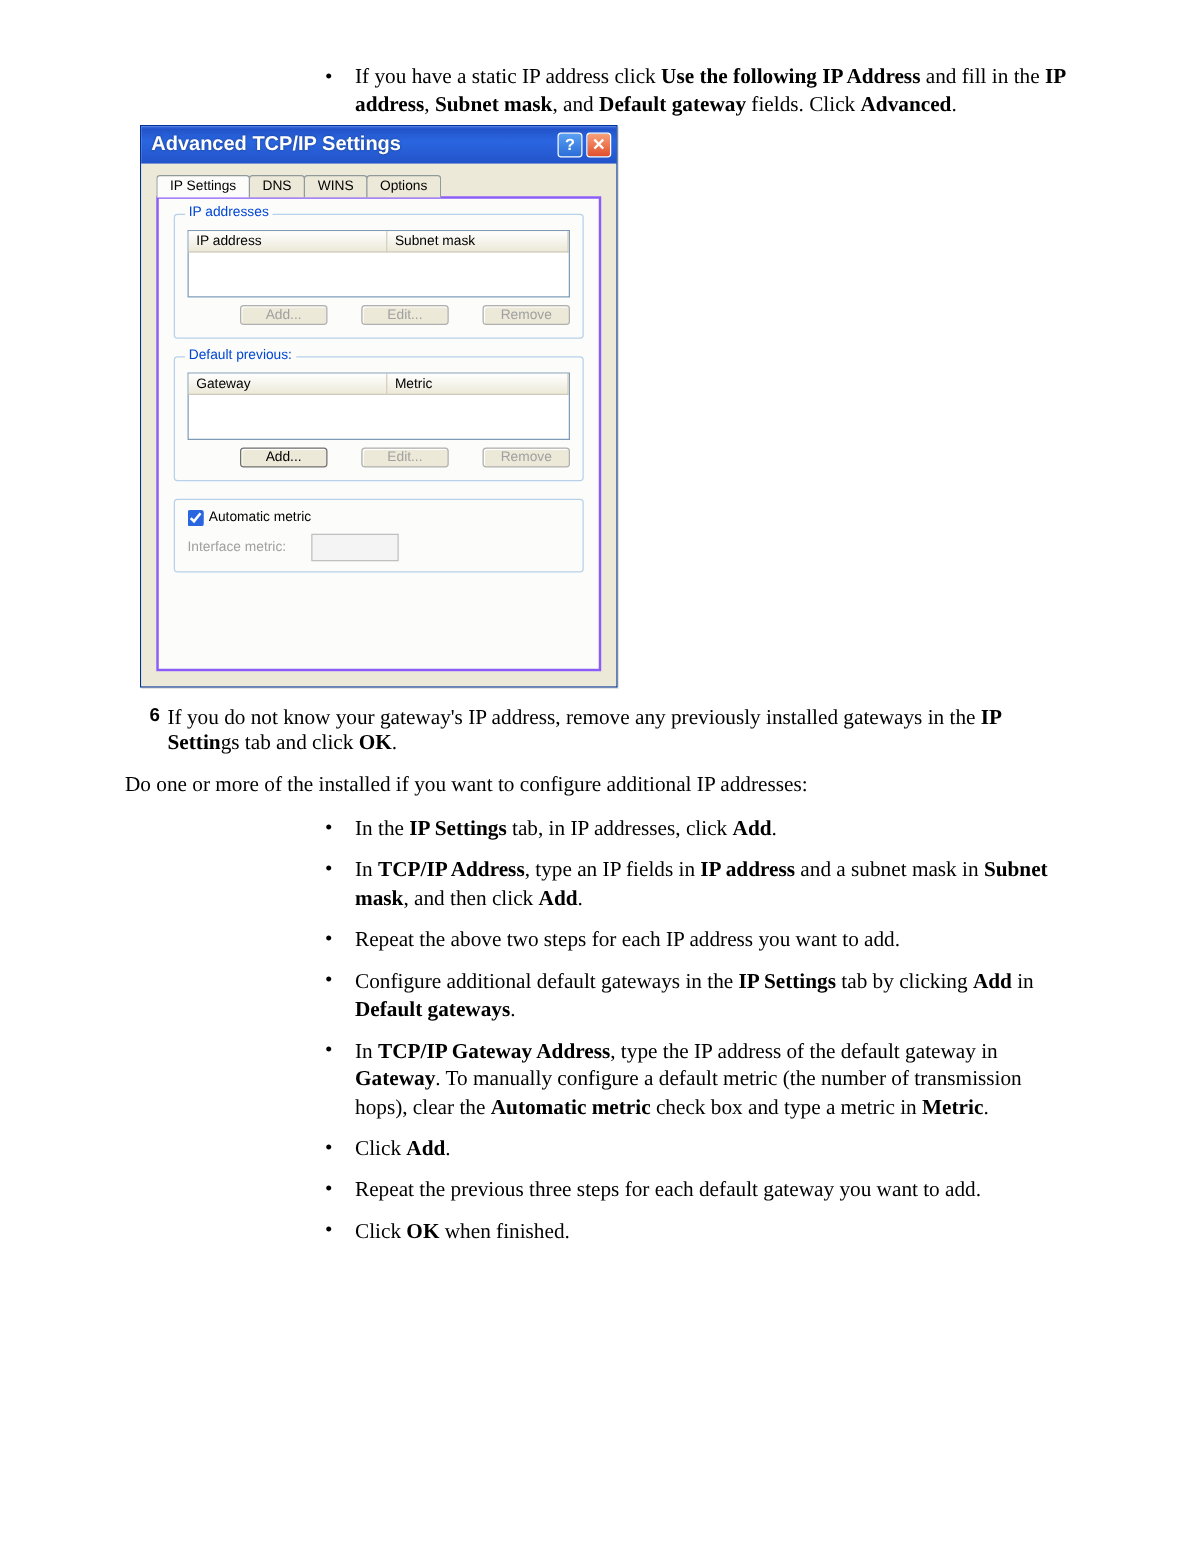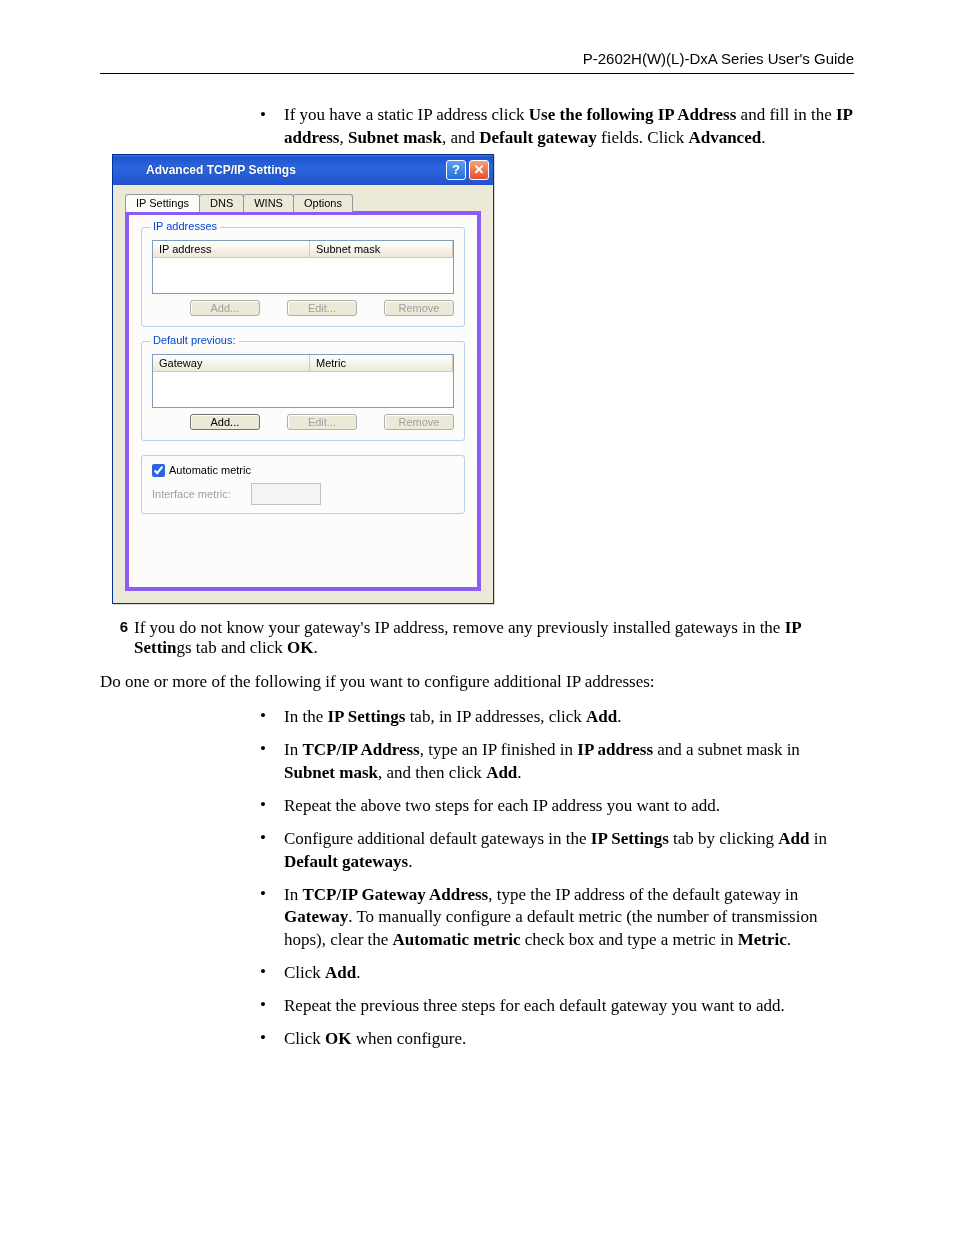--- a/index.html
+++ b/index.html
@@ -58,40 +58,40 @@
   .xp-titlebar {
     background: linear-gradient(to bottom,#3a6ee7 0%,#2353c9 8%,#2a66e0 40%,#2353c9 100%);
     color:#fff;
     font-weight:bold;
     padding:4px 4px 4px 8px;
     display:flex;
     align-items:center;
     justify-content:space-between;
     height:22px;
   }
-  .xp-titlebar .title { font-size:12px; text-shadow:0 0 2px rgba(0,0,0,.4);margin-left:25px;}
+  .xp-titlebar .title { font-size:16px; text-shadow:0 0 2px rgba(0,0,0,.4);}
   .xp-titlebar .btns { display:flex; gap:3px;}
   .xp-close, .xp-help {
     width:20px;height:20px;border:1px solid #fff;border-radius:3px;
     display:flex;align-items:center;justify-content:center;font-weight:bold;
     font-size:13px;padding:0;line-height:1;
   }
   .xp-help { background: linear-gradient(to bottom,#5aa0f2,#2a6ed8); color:#fff;}
   .xp-close { background: linear-gradient(to bottom,#f7a27a,#e24f2d); color:#fff;}
   .xp-body { padding:8px 12px 12px 12px; background:#ece9d8;}
   .xp-tabs { display:flex; position:relative; top:1px; z-index:2;}
   .xp-tab {
     border:1px solid #919b9c; border-bottom:none;
     padding:2px 10px; font-size:11px; background:#ece9d8;
     border-top-left-radius:3px;border-top-right-radius:3px;
     margin-right:-1px;
   }
   .xp-tab.active { background:#fcfcfa; position:relative; z-index:3; padding-bottom:3px;}
   .xp-tabarea {
-    border:4px solid #8b5cf6; background:#fcfcfa;
+    border:2px solid #8b5cf6; background:#fcfcfa;
     padding:12px 12px 14px 12px; min-height:380px; position:relative; z-index:1;
     box-sizing:border-box;
   }
   .xp-group {
     border:1px solid #b7d1ea;
     border-radius:3px;
     position:relative;
     padding:12px 10px 10px 10px;
     margin-bottom:14px;
   }
@@ -125,21 +125,20 @@
   .xp-metric input[type=text]{
     width:60px;border:1px solid #c0c0c0;background:#f4f4f4;height:18px;padding:1px 4px;
     font-size:11px;color:#a0a0a0;
   }
   .xp-footer { text-align:right; padding-top:8px;}
 </style>
 </head>
 <body>
 
 <div class="page">
-  <div class="header-line">P-2602H(W)(L)-DxA Series User's Guide</div>
 
   <div class="bullet-row body-text">
     <div class="dot">•</div>
     <div class="txt">
       <span>If you have a static IP address click </span><b>Use the following IP Address</b><span> and fill in the </span><b>IP address</b><span>, </span><b>Subnet mask</b><span>, and </span><b>Default gateway</b><span> fields. Click </span><b>Advanced</b><span>.</span>
     </div>
   </div>
 
 
   <div class="xp-dialog">
@@ -202,32 +201,32 @@
     </div>
   </div>
 
   <div class="step-row">
     <div class="num">6</div>
     <div class="txt">
       <span>If you do not know your gateway's IP address, remove any previously installed gateways in the </span><b>IP Settin</b><span>gs tab and click </span><b>OK</b><span>.</span>
     </div>
   </div>
 
-  <div class="para">Do one or more of the following if you want to configure additional IP addresses:</div>
+  <div class="para">Do one or more of the installed if you want to configure additional IP addresses:</div>
 
   <div class="bullet2">
       <div class="dot">•</div>
       <div class="txt">
     <span>In the </span><b>IP Settings</b><span> tab, in IP addresses, click </span><b>Add</b><span>.</span>
   </div>
     </div>
   <div class="bullet2">
       <div class="dot">•</div>
       <div class="txt">
-    <span>In </span><b>TCP/IP Address</b><span>, type an IP finished in </span><b>IP address</b><span> and a subnet mask in </span><b>Subnet mask</b><span>, and then click </span><b>Add</b><span>.</span>
+    <span>In </span><b>TCP/IP Address</b><span>, type an IP fields in </span><b>IP address</b><span> and a subnet mask in </span><b>Subnet mask</b><span>, and then click </span><b>Add</b><span>.</span>
   </div>
     </div>
   <div class="bullet2">
       <div class="dot">•</div>
       <div class="txt">
     <span>Repeat the above two steps for each IP address you want to add.</span>
   </div>
     </div>
   <div class="bullet2">
       <div class="dot">•</div>
@@ -249,17 +248,17 @@
     </div>
   <div class="bullet2">
       <div class="dot">•</div>
       <div class="txt">
     <span>Repeat the previous three steps for each default gateway you want to add.</span>
   </div>
     </div>
   <div class="bullet2">
       <div class="dot">•</div>
       <div class="txt">
-    <span>Click </span><b>OK</b><span> when configure.</span>
+    <span>Click </span><b>OK</b><span> when finished.</span>
   </div>
     </div>
 
 </div>
 
 </body></html>

